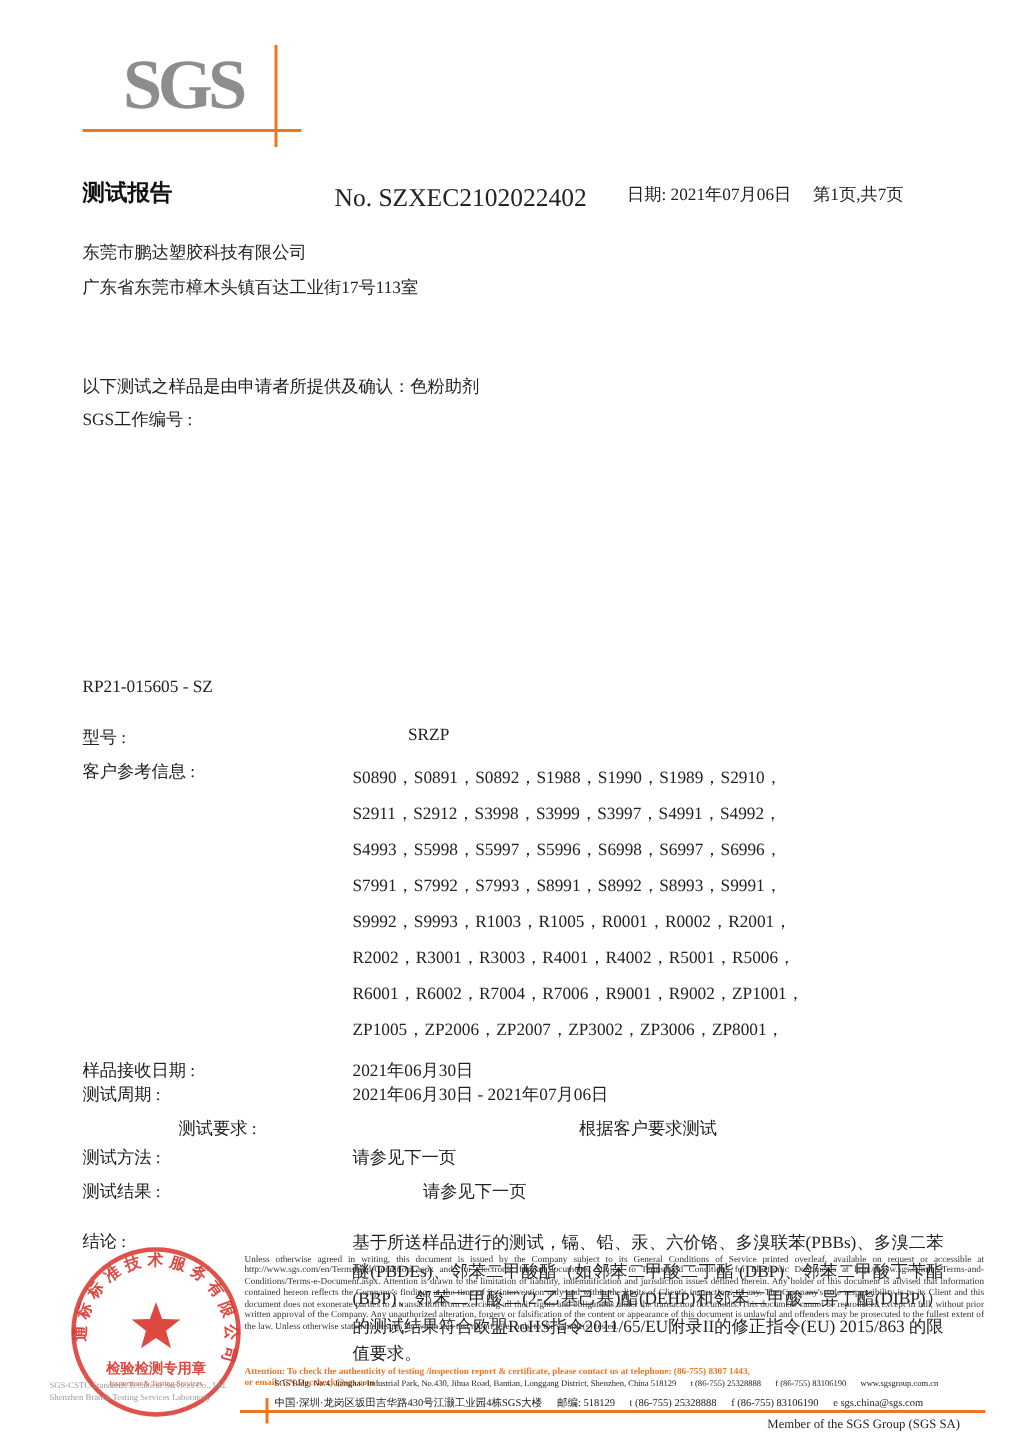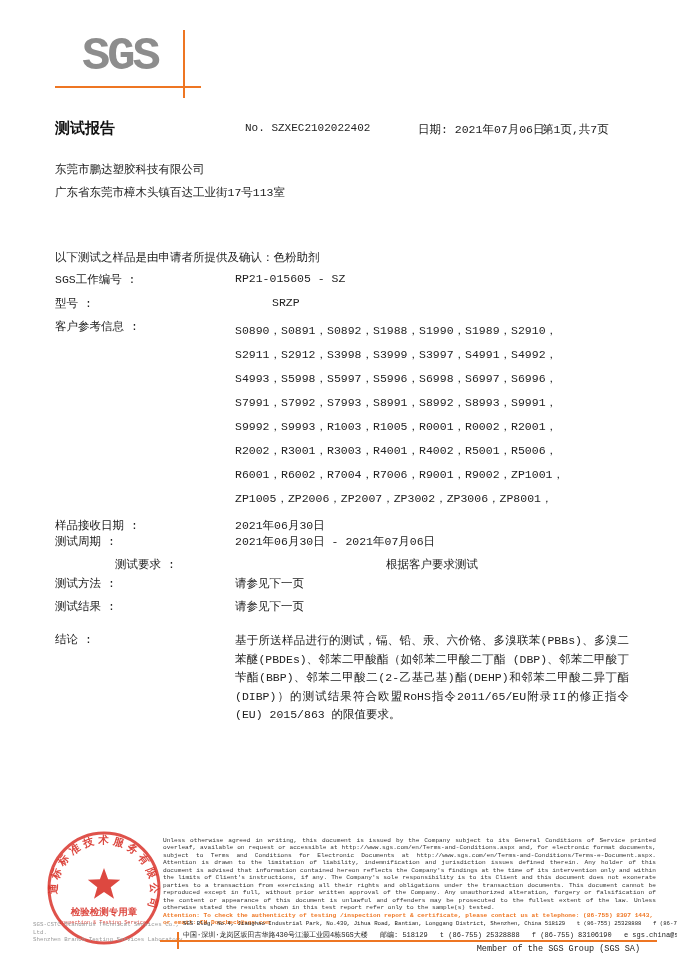--- a/index.html
+++ b/index.html
@@ -1,51 +1,51 @@
 <!DOCTYPE html>
 <html><head>
 <meta charset="utf-8">
 <style>
   * { margin:0; padding:0; box-sizing:border-box; }
   html,body { background:#ffffff; }
   .page {
     position:relative; width:677px; height:959px; background:#fff;
-    font-family:Liberation Mono, monospace; color:#222; overflow:hidden;
+    font-family:Liberation Serif, serif; color:#222; overflow:hidden;
   }
   
   .logo-text {
     position:absolute; left:82px; top:30px;
     font-size:47px; font-weight:bold; color:#8d8d8d; letter-spacing:-3px;
   }
   .logo-hline { position:absolute; left:55px; top:86px; width:146px; height:2px; background:#ee7623; }
   .logo-vline { position:absolute; left:183px; top:30px; width:2px; height:68px; background:#ee7623; }
   
   .title-row { position:absolute; left:55px; top:119px; width:572px; height:20px; }
   .report-title { position:absolute; left:0; top:0; font-size:15px; font-weight:bold; color:#111; }
-  .report-no   { position:absolute; left:190px; top:3px; font-size:11px;text-align:right; }
+  .report-no   { position:absolute; left:168px; top:3px; font-size:17px;text-align:right; }
   .report-date { position:absolute; left:363px; top:3px; font-size:11.5px; }
   .page-info   { position:absolute; left:487px; top:3px; font-size:11.5px; }
   
   .applicant { position:absolute; left:55px; top:158px; font-size:11.5px; line-height:23px; }
   
   .intro { position:absolute; left:55px; top:250px; font-size:11.5px; }
   
   .info { position:absolute; left:55px; top:272px; width:574px; font-size:11.5px; }
   .row { display:flex; align-items:flex-start; }
   .row .lbl { width:180px; flex:0 0 180px; }
   .row .val { flex:1; }
-  .r-job  { margin-bottom:9px; }
+  .r-job  { margin-bottom:20px;flex-direction:column; }
   .r-model{ margin-bottom:8px;gap:37px; }
   .r-ref .val div { line-height:24px; }
   .r-ref  { margin-bottom:7px; }
   .r-recv { margin-bottom:1px; }
   .r-perd { margin-bottom:8px; }
   .r-requ { margin-bottom:4px;text-align:center; }
   .r-meth { margin-bottom:8px; }
-  .r-resu { margin-bottom:18px; }
+  .r-resu { margin-bottom:18px;gap:47px; }
   .r-conc .val { line-height:18.5px; text-align:justify; }
   
   .footer { position:absolute; left:0; top:826px; width:677px; height:133px; }
   .stamp { position:absolute; left:44px; top:2px; width:120px; height:120px; }
   .company-lines {
     position:absolute; left:33px; top:95px; width:155px;
     font-size:5.8px; line-height:7.5px; color:#9a9a9a;
   }
   .legal {
     position:absolute; left:163px; top:11px; width:493px;

